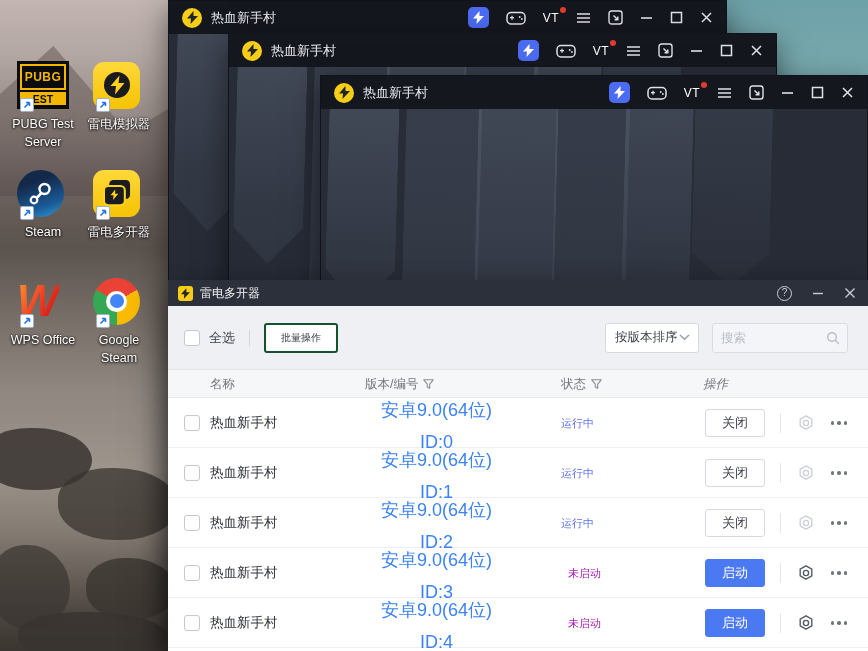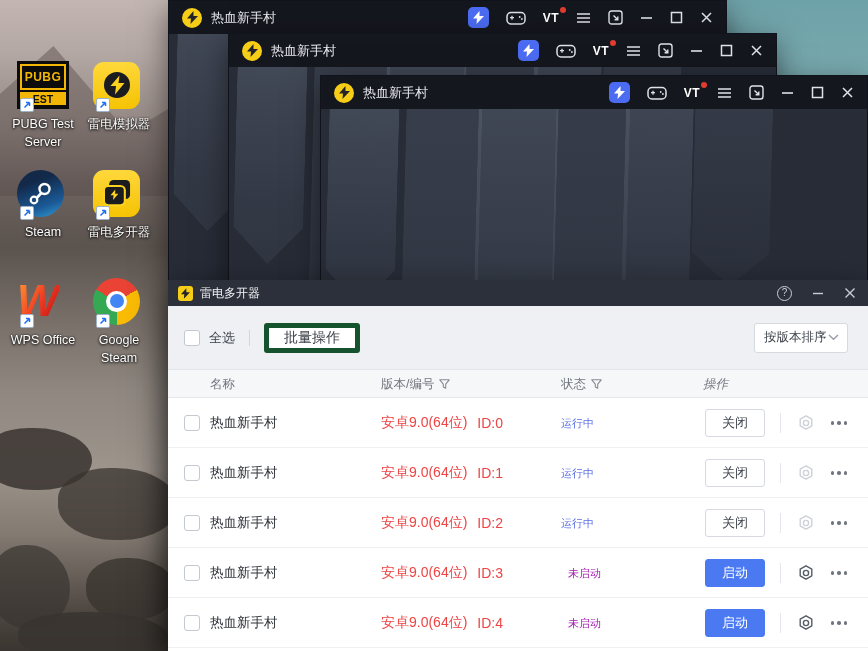--- a/index.html
+++ b/index.html
@@ -56,21 +56,21 @@
   
   .emu-win{position:absolute; background:#272c37; border:1px solid #10131b;
            box-shadow:0 10px 28px rgba(0,0,0,.5);}
   .emu-titlebar{height:33px; background:#15171e; display:flex; align-items:center; padding:0 13px;}
   .emu-logo{width:20px; height:20px; border-radius:50%; background:#f7ce17; flex:0 0 auto;
             display:flex; align-items:center; justify-content:center; margin-right:9px;}
   .emu-title{color:#e9ebf0; font-size:13px; white-space:nowrap;}
   .emu-actions{margin-left:auto; display:flex; align-items:center; gap:17px;}
   .emu-actions span{display:flex; align-items:center; justify-content:center; cursor:pointer;}
   .boost{width:21px; height:21px; border-radius:5px; background:#4b6cf2;}
-  .vt{position:relative; color:#fff; font-weight:bold; font-size:12px; letter-spacing:.5px;}
+  .vt{position:relative; color:#fff; font-weight:normal; font-size:12px; letter-spacing:.5px;}
   .vt i{position:absolute; top:-4px; right:-7px; width:6px; height:6px; border-radius:50%;
         background:#e23b30; font-style:normal;}
   .emu-content{position:absolute; top:33px; left:0; right:0; bottom:0; background:#272c37; overflow:hidden;}
   .petal{position:absolute; top:-8px; border-radius:8px;
          background:linear-gradient(180deg,rgba(138,150,173,.30),rgba(138,150,173,.13) 70%,rgba(138,150,173,.10));
          clip-path:polygon(0 0,100% 0,100% 82%,50% 100%,0 82%);}
 
   
   .mgr{position:absolute; left:168px; top:280px; width:700px; height:371px; background:#fff;
        box-shadow:0 12px 34px rgba(0,0,0,.55); z-index:10;}
@@ -81,41 +81,41 @@
   .mgr-btns{margin-left:auto; display:flex; align-items:center; gap:20px;}
   .mgr-btns span{display:flex; align-items:center; justify-content:center; cursor:pointer;}
   .help-circ{width:15px; height:15px; border-radius:50%; border:1.2px solid #c9ccd3;
              color:#c9ccd3; font-size:10px; line-height:1;}
   .toolbar{height:64px; background:#eef0f3; display:flex; align-items:center;
            padding:0 20px 0 16px; border-bottom:1px solid #e2e5e9;}
   .checkbox{width:16px; height:16px; background:#fff; border:1px solid #c3c8d1; border-radius:3px;
             flex:0 0 auto; cursor:pointer;}
   .lbl-selectall{margin-left:9px; font-size:13px; color:#3c414a;}
   .tb-divider{width:1px; height:16px; background:#d3d6dc; margin:0 14px;}
-  .btn-batch{height:30px; padding:0 15px; background:#fff; border:5px solid #14532d; border-radius:3px;
-             font-size:14px; color:#3c414a; cursor:pointer; font-family:inherit;}
+  .btn-batch{height:30px; padding:0 15px; background:#fff; border:2px solid #14532d; border-radius:3px;
+             font-size:10px; color:#3c414a; cursor:pointer; font-family:inherit;}
   .tb-right{margin-left:auto; display:flex; align-items:flex-end; gap:13px;}
   .sort-dd{width:94px; height:30px; background:#fff; border:1px solid #d6d9df; border-radius:3px;
            display:flex; align-items:center; padding:0 8px 0 9px; font-size:12.5px; color:#3c414a; cursor:pointer;}
   .sort-dd svg{margin-left:auto;}
   .search{width:136px; height:30px; background:#f4f5f8; border:1px solid #d9dce2; border-radius:3px;
           display:flex; align-items:center; padding:0 8px;}
   .search input{border:0; outline:0; background:transparent; width:100%; font-size:12.5px;
                 color:#333; font-family:inherit;}
   .search input::placeholder{color:#b7bcc5;}
   .thead{position:relative; height:28px; background:#f6f7f9; border-bottom:1px solid #e7e9ed;}
   .th{position:absolute; top:0; height:28px; display:flex; align-items:center; gap:5px;
       font-size:12.5px; color:#71767f;}
-  .th-name{left:42px;} .th-version{left:213px;} .th-status{left:393px;} .th-action{left:535px;font-style:italic;}
+  .th-name{left:42px;} .th-version{left:197px;} .th-status{left:393px;} .th-action{left:535px;font-style:italic;}
   .rows{position:absolute; top:118px; left:0; right:0; bottom:0; overflow:hidden; background:#fff;}
   .row{position:relative; height:50px; border-bottom:1px solid #eef0f3; background:#fff;}
   .row .checkbox{position:absolute; left:16px; top:17px;}
   .cell{position:absolute; top:0; height:50px; display:flex; align-items:center;}
   .cell-name{left:42px; font-size:13.5px; color:#2f333a;}
-  .cell-version{left:213px; font-size:14px; color:#ef4444; gap:10px;}
+  .cell-version{left:213px; font-size:18px; color:#3b82f6; gap:10px;flex-direction:column;}
   .cell-status{left:393px; font-size:11px;}
   .status-running{color:#5b6fe6;} .status-stopped{color:#a21caf;margin-left:7px;}
   .btn-action{position:absolute; left:537px; top:11px; width:60px; height:28px; border-radius:3px;
               font-size:13px; display:flex; align-items:center; justify-content:center;
               cursor:pointer; font-family:inherit;}
   .btn-close{background:#fff; border:1px solid #d6d9df; color:#3c414a;}
   .btn-start{background:#4a79f2; border:1px solid #4a79f2; color:#fff;}
   .row-sep{position:absolute; left:612px; top:15px; width:1px; height:20px; background:#e3e6ea;}
   .gear{position:absolute; left:629px; top:16px; cursor:pointer;}
   .gear-disabled{color:#cdd1d8;} .gear-enabled{color:#565c66;}
@@ -479,20 +479,27 @@
     <div class="toolbar">
       <span class="checkbox"></span>
       <span class="lbl-selectall">全选</span>
       <span class="tb-divider"></span>
       <button class="btn-batch">批量操作</button>
       <div class="tb-right">
         <div class="sort-dd">
           <span>按版本排序</span>
           <svg width="11" height="7">
               <path d="M1 1l4.5 4.3L10 1" fill="none" stroke="#9aa0a8" stroke-width="1.5"></path>
+            </svg>
+        </div>
+        <div class="search">
+          <input placeholder="搜索" style="">
+          <svg width="14" height="14">
+              <circle cx="6" cy="6" r="4.3" fill="none" stroke="#b7bcc5" stroke-width="1.4"></circle>
+              <path d="M9.3 9.3L13 13" stroke="#b7bcc5" stroke-width="1.4"></path>
             </svg>
         </div>
       </div>
     </div>
 
     <div class="thead">
       <div class="th th-name">
         <span>名称</span>
       </div>
       <div class="th th-version">

